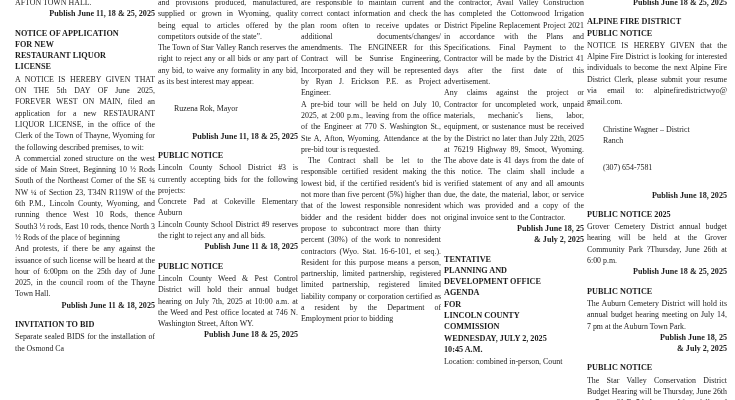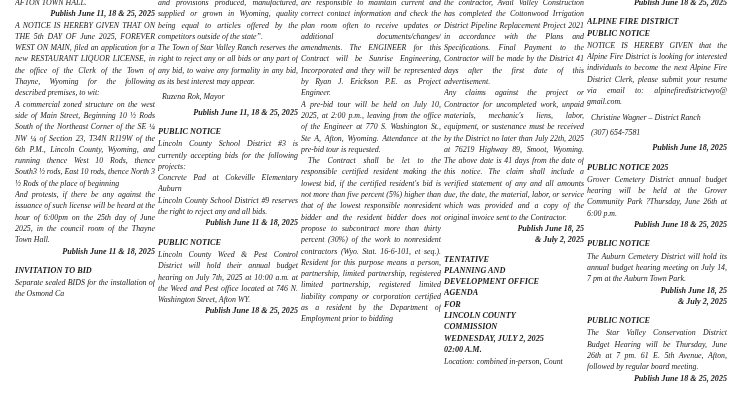--- a/index.html
+++ b/index.html
@@ -10,21 +10,20 @@
     color:#1c1c1c;
     font-family:"Liberation Serif","DejaVu Serif",serif;
     overflow:hidden;
     box-sizing:border-box;
     padding:0 8px 0 15px;
   }
   .columns{
     display:flex;
     gap:3px;
     height:100%;
-    font-style:italic;
   }
   .col{
     flex:1 1 0;
     min-width:0;
     overflow:hidden;
     margin-top:-3px;
     font-size:7.9px;
     line-height:11.3px;
   }
   .blk-body{
@@ -41,31 +40,35 @@
   }
   .blk-publish{
     font-weight:bold;
     text-align:right;
     white-space:pre-line;
     font-size:8.1px;
     margin:0;
   }
   .blk-signature{
     text-align:left;
-    margin:4px;
+    margin:16px;
   }
 </style>
 </head>
 <body>
 
 <div class="page">
   <div class="columns" id="columns">
       <div class="col">
         <div class="blk-body">AFTON TOWN HALL.</div>
         <div class="blk-publish">Publish June 11, 18 &amp; 25, 2025</div>
+        <div class="blk-heading">NOTICE OF APPLICATION
+FOR NEW
+RESTAURANT LIQUOR
+LICENSE</div>
         <div class="blk-body">A NOTICE IS HEREBY GIVEN THAT ON THE 5th DAY OF June 2025, FOREVER WEST ON MAIN, filed an application for a new RESTAURANT LIQUOR LICENSE, in the office of the Clerk of the Town of Thayne, Wyoming for the following described premises, to wit:</div>
         <div class="blk-body">A commercial zoned structure on the west side of Main Street, Beginning 10 ½ Rods South of the Northeast Corner of the SE ¼ NW ¼ of Section 23, T34N R119W of the 6th P.M., Lincoln County, Wyoming, and running thence West 10 Rods, thence South3 ½ rods, East 10 rods, thence North 3 ½ Rods of the place of beginning</div>
         <div class="blk-body">And protests, if there be any against the issuance of such license will be heard at the hour of 6:00pm on the 25th day of June 2025, in the council room of the Thayne Town Hall.</div>
         <div class="blk-publish">Publish June 11 &amp; 18, 2025</div>
         <div class="blk-heading">INVITATION TO BID</div>
         <div class="blk-body">Separate sealed BIDS for the installation of the Osmond Ca</div>
       </div>
       <div class="col">
         <div class="blk-body">and provisions produced, manufactured, supplied or grown in Wyoming, quality being equal to articles offered by the competitors outside of the state”.</div>
         <div class="blk-body">The Town of Star Valley Ranch reserves the right to reject any or all bids or any part of any bid, to waive any formality in any bid, as its best interest may appear.</div>
@@ -91,21 +94,21 @@
         <div class="blk-publish">Publish June 18, 25
 &amp; July 2, 2025</div>
         <div class="blk-heading">TENTATIVE
 PLANNING AND
 DEVELOPMENT OFFICE
 AGENDA
 FOR
 LINCOLN COUNTY
 COMMISSION
 WEDNESDAY, JULY 2, 2025
-02:00 A.M.</div>
+10:45 A.M.</div>
         <div class="blk-body">Location: combined in-person, Count</div>
       </div>
       <div class="col">
         <div class="blk-publish">Publish June 18 &amp; 25, 2025</div>
         <div class="blk-heading">ALPINE FIRE DISTRICT
 PUBLIC NOTICE</div>
         <div class="blk-body">NOTICE IS HEREBY GIVEN that the Alpine Fire District is looking for interested individuals to become the next Alpine Fire District Clerk, please submit your resume via email to:  alpinefiredistrictwyo@ gmail.com.</div>
         <div class="blk-signature">Christine Wagner – District Ranch</div>
         <div class="blk-signature">(307) 654-7581</div>
         <div class="blk-publish">Publish June 18, 2025</div>

